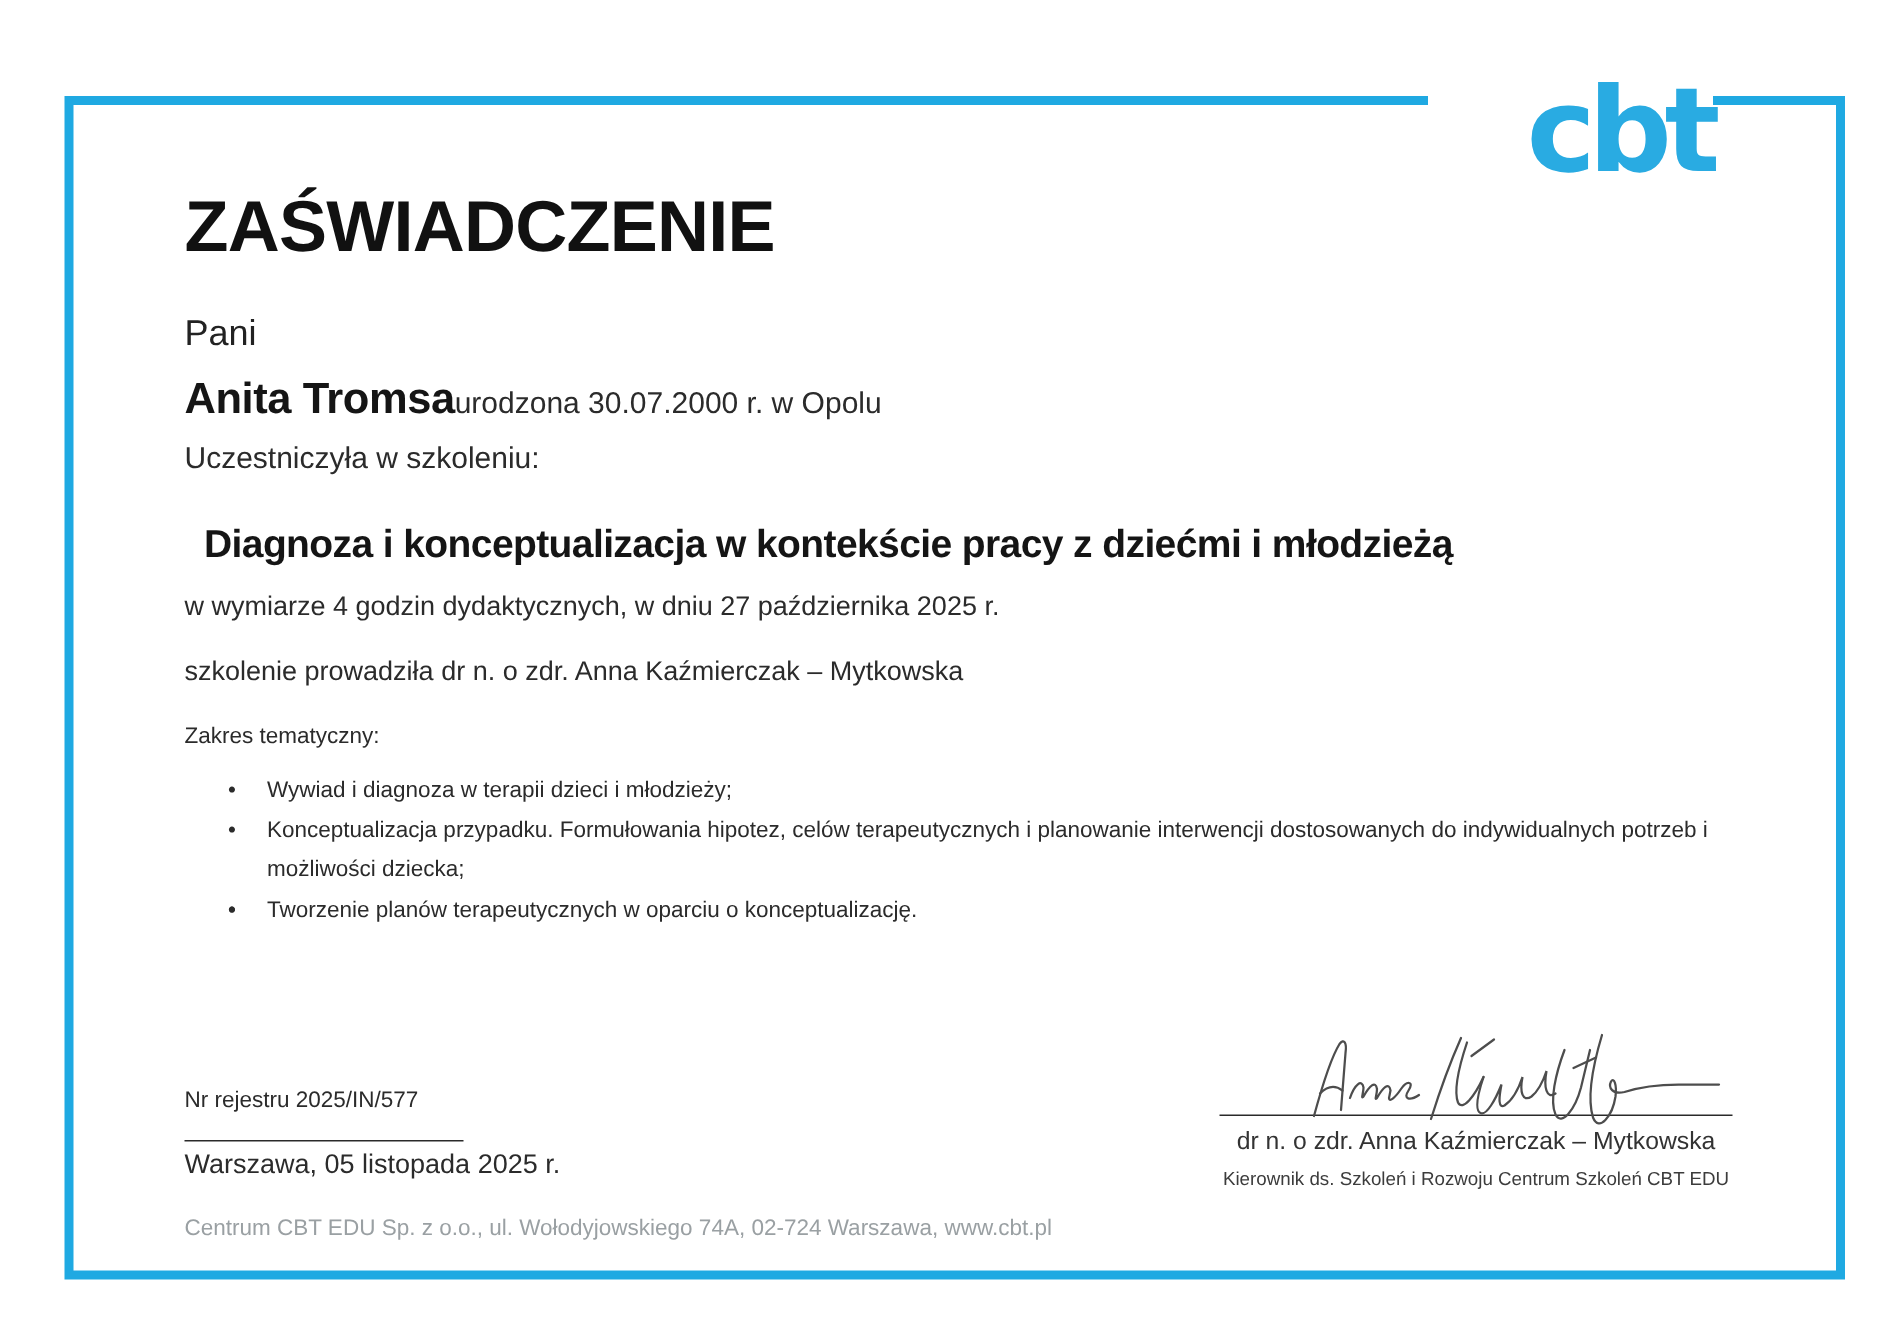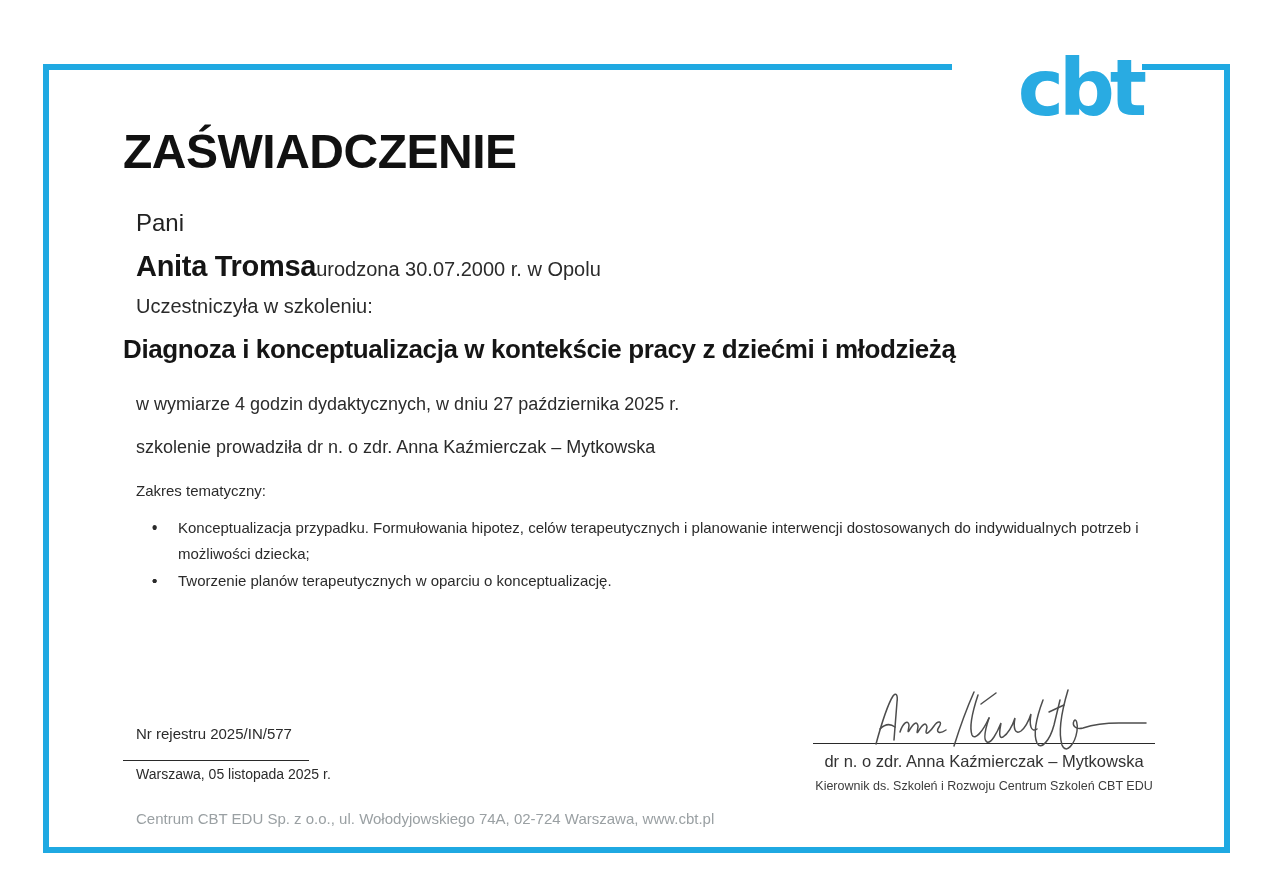--- a/index.html
+++ b/index.html
@@ -43,42 +43,42 @@
   .logo-centrum {
     font-family: "DejaVu Sans", sans-serif;
     font-weight: bold;
     font-size: 28px;
     line-height: 1;
     letter-spacing: 1px;
     color: #58595b;
     margin-top: 0px;
   }
 
-  .abs { position: absolute; left: 123px; margin-left: 13px; }
+  .abs { position: absolute; left: 123px; }
 
   .title {
     top: 124px;
     font-size: 48px;
     font-weight: bold;
     letter-spacing: -0.5px;
     color: #111111;
     margin: 0;
   }
   .salutation { top: 209px; font-size: 24px; color: #222; }
   .name-row { top: 250px; display: flex; align-items: baseline; gap: 0; }
   .name { font-size: 29px; font-weight: bold; letter-spacing: -0.3px; color: #151515; }
   .name-details { font-size: 20px; color: #2b2b2b; }
   .participation { top: 295px; font-size: 20px; color: #2b2b2b; }
   .training-title {
     top: 334px;
     font-size: 26px;
     font-weight: bold;
     letter-spacing: -0.4px;
     color: #151515;
-    margin: 0;
+    margin: 13px;
     width: 1020px;
   }
   .duration { top: 394px; font-size: 18px; color: #2b2b2b; }
   .trainer { top: 437px; font-size: 18px; color: #2b2b2b; text-align: right; }
   .topics-heading { top: 482px; font-size: 15px; color: #2b2b2b; }
 
   ul.topics {
     position: absolute;
     left: 150px; top: 514px;
     width: 990px;
@@ -94,21 +94,21 @@
     font-size: 15px;
   }
 
   .registry { top: 725px; font-size: 15px; color: #2b2b2b; }
   .date-line {
     position: absolute;
     left: 123px; top: 760px;
     width: 186px;
     border-top: 1.5px solid #2a2a2a;
   }
-  .place-date { top: 766px; font-size: 14px; color: #2b2b2b; }
+  .place-date { top: 766px; font-size: 18px; color: #2b2b2b; }
 
   .signature-svg {
     position: absolute;
     left: 862px; top: 682px;
     z-index: 1;
   }
   .sig-line {
     position: absolute;
     left: 813px; top: 743px;
     width: 342px;
@@ -157,20 +157,21 @@
 
 <div class="abs duration">w wymiarze 4 godzin dydaktycznych, w dniu 27 października 2025 r.</div>
 
 <div class="abs trainer">szkolenie prowadziła dr n. o zdr. Anna Kaźmierczak – Mytkowska</div>
 
 <div class="abs topics-heading">Zakres tematyczny:</div>
 
 <ul class="topics">
   <li>
     <span class="bullet">•</span>
+    <span>Wywiad i diagnoza w terapii dzieci i młodzieży;</span>
   </li>
   <li>
     <span class="bullet">•</span>
     <span>Konceptualizacja przypadku. Formułowania hipotez, celów terapeutycznych i planowanie interwencji dostosowanych do indywidualnych potrzeb i możliwości dziecka;</span>
   </li>
   <li>
     <span class="bullet">•</span>
   </li>
   <li>
     <span class="bullet">•</span>

